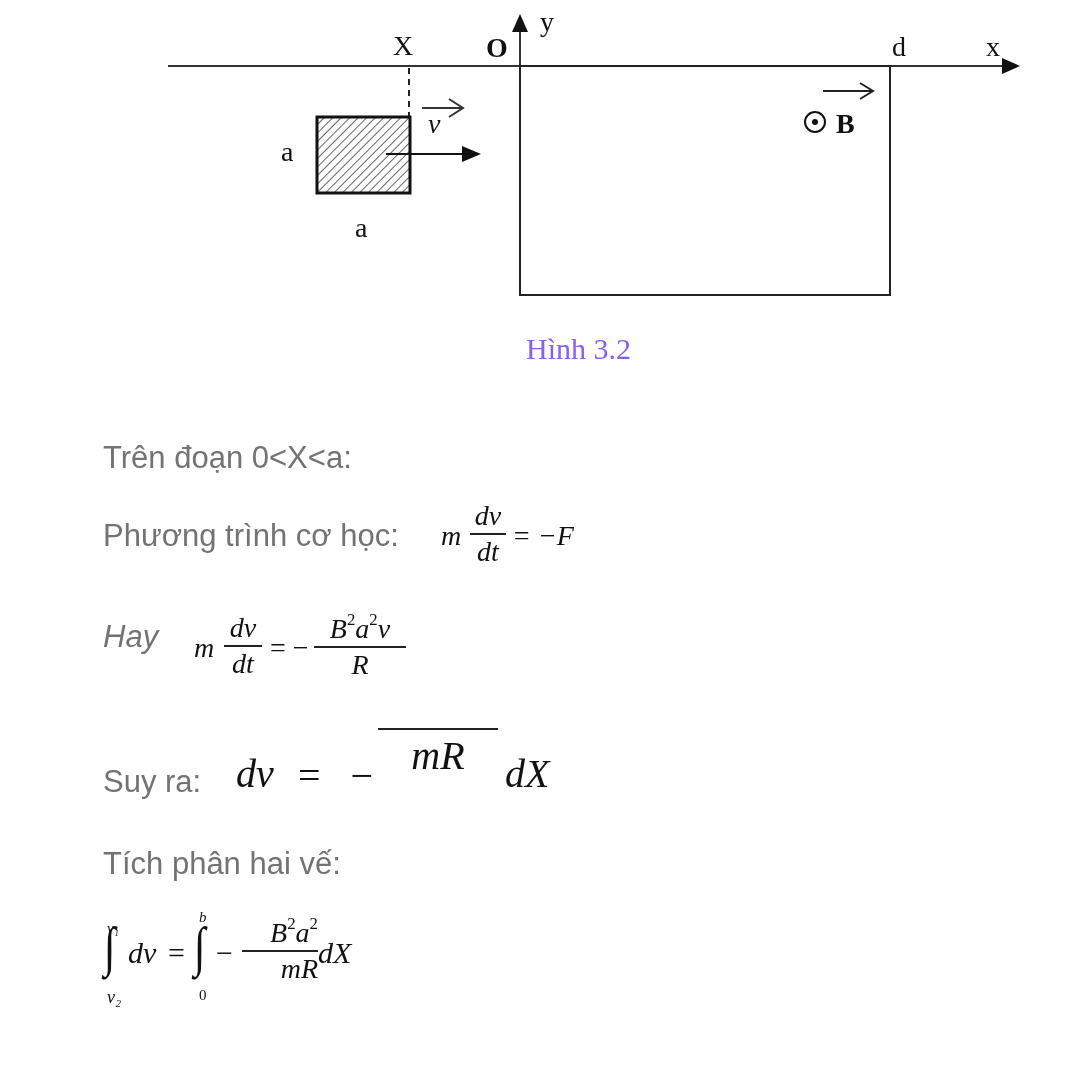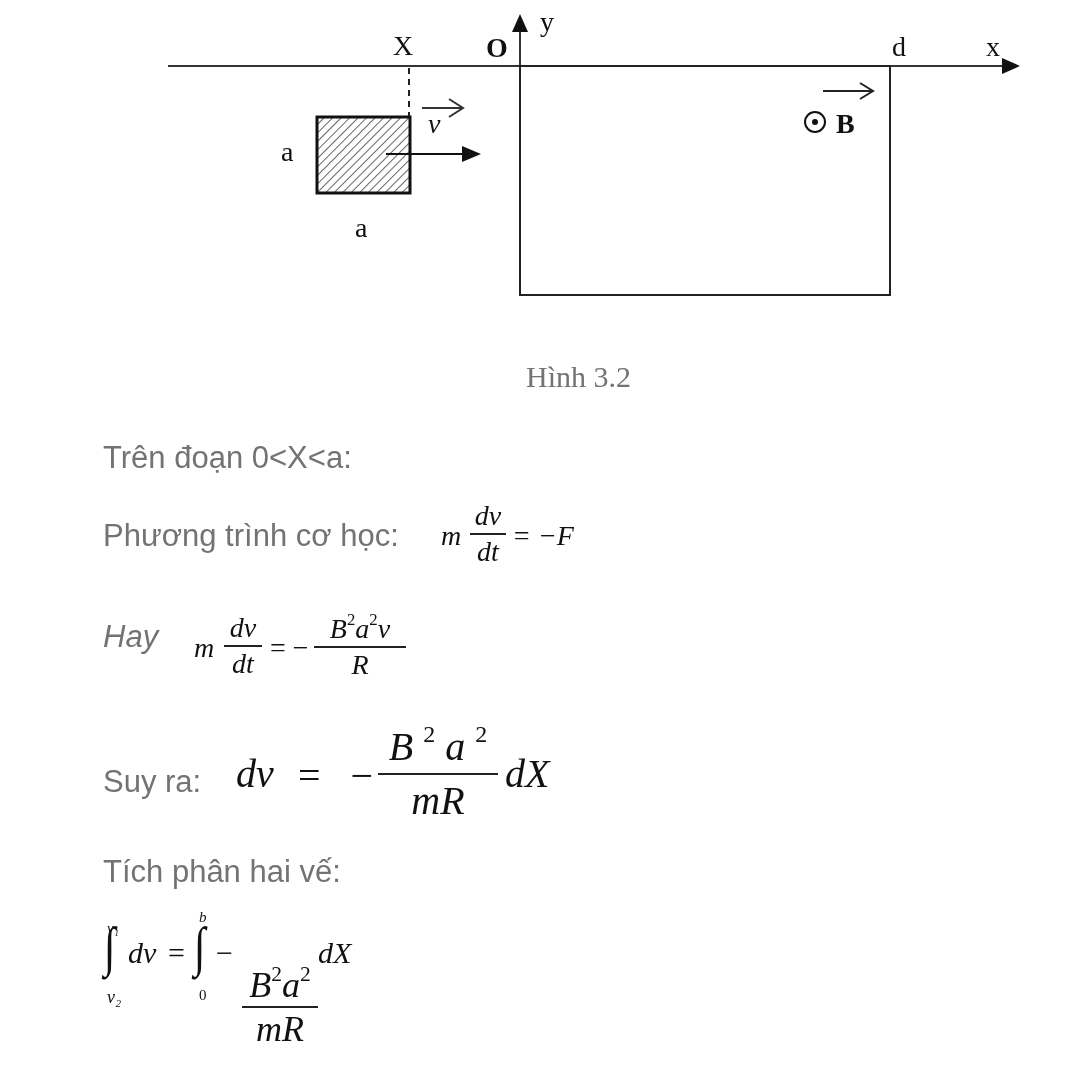--- a/index.html
+++ b/index.html
@@ -1,19 +1,19 @@
 <!DOCTYPE html>
 <html><head>
 <meta charset="utf-8">
 <style>
   html, body { margin: 0; padding: 0; background: #ffffff; }
   body { width: 1076px; height: 1080px; position: relative; overflow: hidden; color: #111; }
   #figure { position: absolute; left: 0; top: 0; width: 1076px; height: 320px; }
   .fig-label { position: absolute; font-family: "Liberation Serif", serif; font-size: 28px; line-height: 1; color: #111; }
-  .caption { position: absolute; left: 526px; top: 360px; font-family: "Liberation Serif", serif; font-size: 30px; color: #737373; }
+  .caption { position: absolute; left: 526px; top: 332px; font-family: "Liberation Serif", serif; font-size: 30px; color: #8b5cf6; }
   .line { position: absolute; font-family: "Liberation Sans", sans-serif; font-size: 31px; color: #737373; white-space: nowrap; }
   .frac { position: absolute; text-align: center; font-family: "Liberation Serif", serif; font-style: italic; }
   .frac .num, .frac .den { display: block; line-height: 1; }
   .frac .bar { display: block; border-top: 2px solid #222; margin: 3px 0; }
   sup { font-size: 0.6em; vertical-align: 0.75em; font-style: normal; }
   .mtxt { position: absolute; font-family: "Liberation Serif", serif; font-style: italic; color: #111; white-space: nowrap; line-height: 1; }
   .op { font-style: normal; }
 </style>
 </head>
 <body>
@@ -106,38 +106,37 @@
     <span class="bar"></span>
     <span class="den">R</span>
   </span>
 </div>
 
 <div class="line" style="left:103px;top:764px;">Suy ra:</div>
 <div>
   <span class="mtxt" style="left:236px;top:754px;font-size:40px;">dv</span>
   <span class="mtxt op" style="left:298px;top:756px;font-size:40px;letter-spacing:10px;">= −</span>
   <span class="frac" style="left:378px;top:722px;width:120px;font-size:40px;">
-    <span class="num"><span>B</span> <sup>2</sup> <span>a</span> <sup>2</sup></span>
     <span class="bar" style="margin:6px 0;"></span>
     <span class="den">mR</span>
   </span>
   <span class="mtxt" style="left:505px;top:754px;font-size:40px;">dX</span>
 </div>
 
-<div class="line" style="left:103px;top:846px;margin-top:8px;">Tích phân hai vế:</div>
+<div class="line" style="left:103px;top:846px;">Tích phân hai vế:</div>
 
 <div>
   <span class="mtxt" style="left:107px;top:910px;font-size:15px;margin-top:11px;">v₁</span>
   <span class="mtxt op" style="left:104px;top:926px;font-size:42px;transform:scaleY(1.3);">∫</span>
   <span class="mtxt" style="left:107px;top:988px;font-size:18px;">v₂</span>
   <span class="mtxt" style="left:128px;top:938px;font-size:30px;">dv</span>
   <span class="mtxt op" style="left:168px;top:938px;font-size:30px;">=</span>
   <span class="mtxt" style="left:199px;top:910px;font-size:15px;">b</span>
   <span class="mtxt op" style="left:194px;top:926px;font-size:42px;transform:scaleY(1.3);">∫</span>
   <span class="mtxt op" style="left:199px;top:988px;font-size:15px;">0</span>
   <span class="mtxt op" style="left:216px;top:938px;font-size:30px;">−</span>
-  <span class="frac" style="left:242px;top:964px;width:76px;font-size:36px;">
+  <span class="frac" style="left:242px;top:916px;width:76px;font-size:28px;text-align:right;">
     <span class="num"><span>B</span><sup>2</sup><span>a</span><sup>2</sup></span>
     <span class="bar"></span>
     <span class="den">mR</span>
   </span>
   <span class="mtxt" style="left:318px;top:938px;font-size:30px;">dX</span>
 </div>
 
 </body></html>

